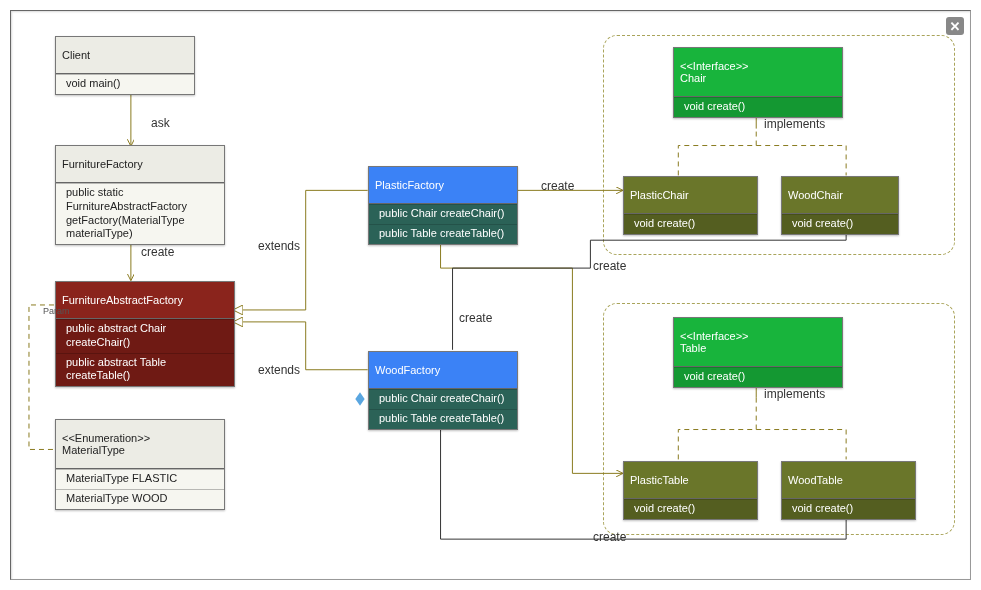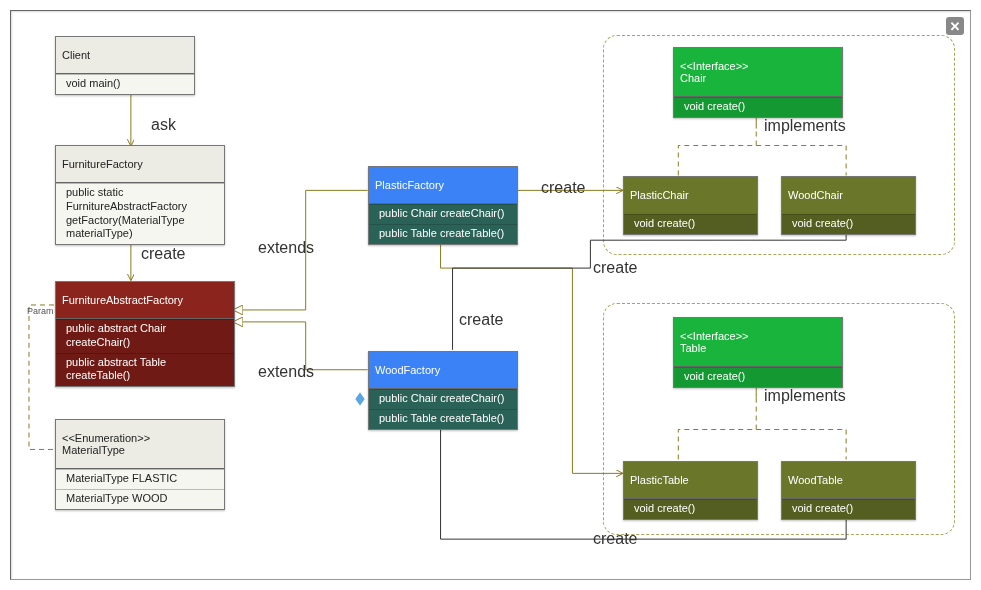--- a/index.html
+++ b/index.html
@@ -18,21 +18,21 @@
 .dark-red .row{background:#6f1a14;color:#fff;border-top-color:#5a140f}
 .teal{background:#2f6a5f}
 .teal .hdr{background:#3b82f6;color:#fff}
 .teal .row{background:#2b6257;color:#fff;border-top-color:#245249}
 .bright-green{background:#16a838}
 .bright-green .hdr{background:#18b43c;color:#fff;font-weight:normal}
 .bright-green .row{background:#149832;color:#fff;border-top-color:#117f2a}
 .olive{background:#5f6a24}
 .olive .hdr{background:#6a762a;color:#fff}
 .olive .row{background:#545e20;color:#fff;border-top-color:#474f1a}
-.lbl{position:absolute;font-size:16px;color:#333;background:transparent;white-space:nowrap}
+.lbl{position:absolute;font-size:12px;color:#333;background:transparent;white-space:nowrap}
 .lbl.small{font-size:9px;color:#555}
 .pkg{position:absolute;border:1.5px dashed #a9a45a;border-radius:14px}
 svg.wires{position:absolute;top:0;left:0;width:100%;height:100%;pointer-events:none}
 .marker{position:absolute;width:8px;height:8px;background:#5aa6e0;transform:rotate(45deg) skew(10deg,10deg)}
 </style>
 </head>
 <body>
 
 <div class="canvas">
 
@@ -127,21 +127,21 @@
       <div>Chair</div>
     </div>
     <div class="row">void create()</div>
   </div>
 
   <div class="box olive" style="left:612px;top:165px;width:135px">
     <div class="hdr">PlasticChair</div>
     <div class="row">void create()</div>
   </div>
 
-  <div class="box olive" style="left:770px;top:165px;width:135px">
+  <div class="box olive" style="left:770px;top:165px;width:118px">
     <div class="hdr">WoodChair</div>
     <div class="row">void create()</div>
   </div>
 
   <div class="box bright-green" style="left:662px;top:306px;width:170px">
     <div class="hdr">
       <div>&lt;&lt;Interface&gt;&gt;</div>
       <div>Table</div>
     </div>
     <div class="row">void create()</div>
@@ -152,21 +152,21 @@
     <div class="row">void create()</div>
   </div>
 
   <div class="box olive" style="left:770px;top:450px;width:135px">
     <div class="hdr">WoodTable</div>
     <div class="row">void create()</div>
   </div>
 
   <div class="lbl" style="left:140px;top:105px">ask</div>
   <div class="lbl" style="left:130px;top:234px">create</div>
-  <div class="lbl small" style="left:16px;top:295px">Param</div>
+  <div class="lbl small" style="left:32px;top:295px">Param</div>
   <div class="lbl" style="left:247px;top:228px">extends</div>
   <div class="lbl" style="left:247px;top:352px">extends</div>
   <div class="lbl" style="left:530px;top:168px">create</div>
   <div class="lbl" style="left:582px;top:248px">create</div>
   <div class="lbl" style="left:448px;top:300px">create</div>
   <div class="lbl" style="left:582px;top:519px">create</div>
   <div class="lbl" style="left:753px;top:106px">implements</div>
   <div class="lbl" style="left:753px;top:376px">implements</div>
 
 </div>

